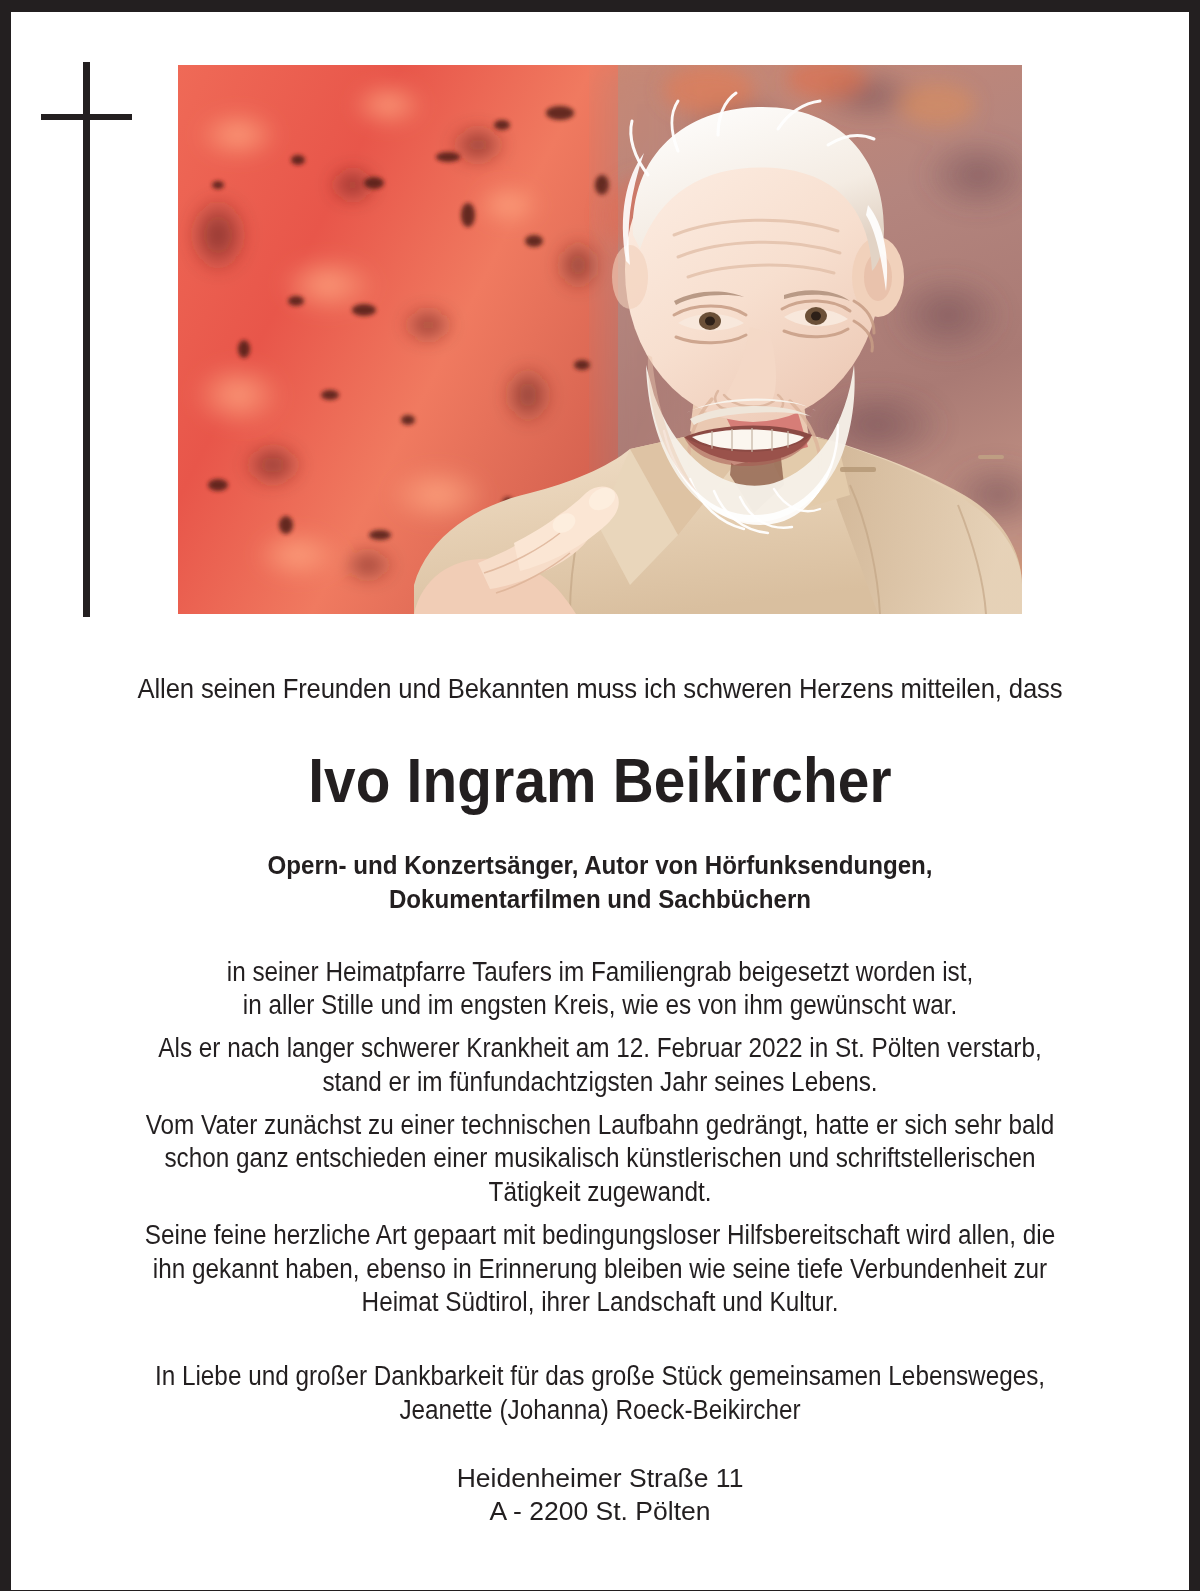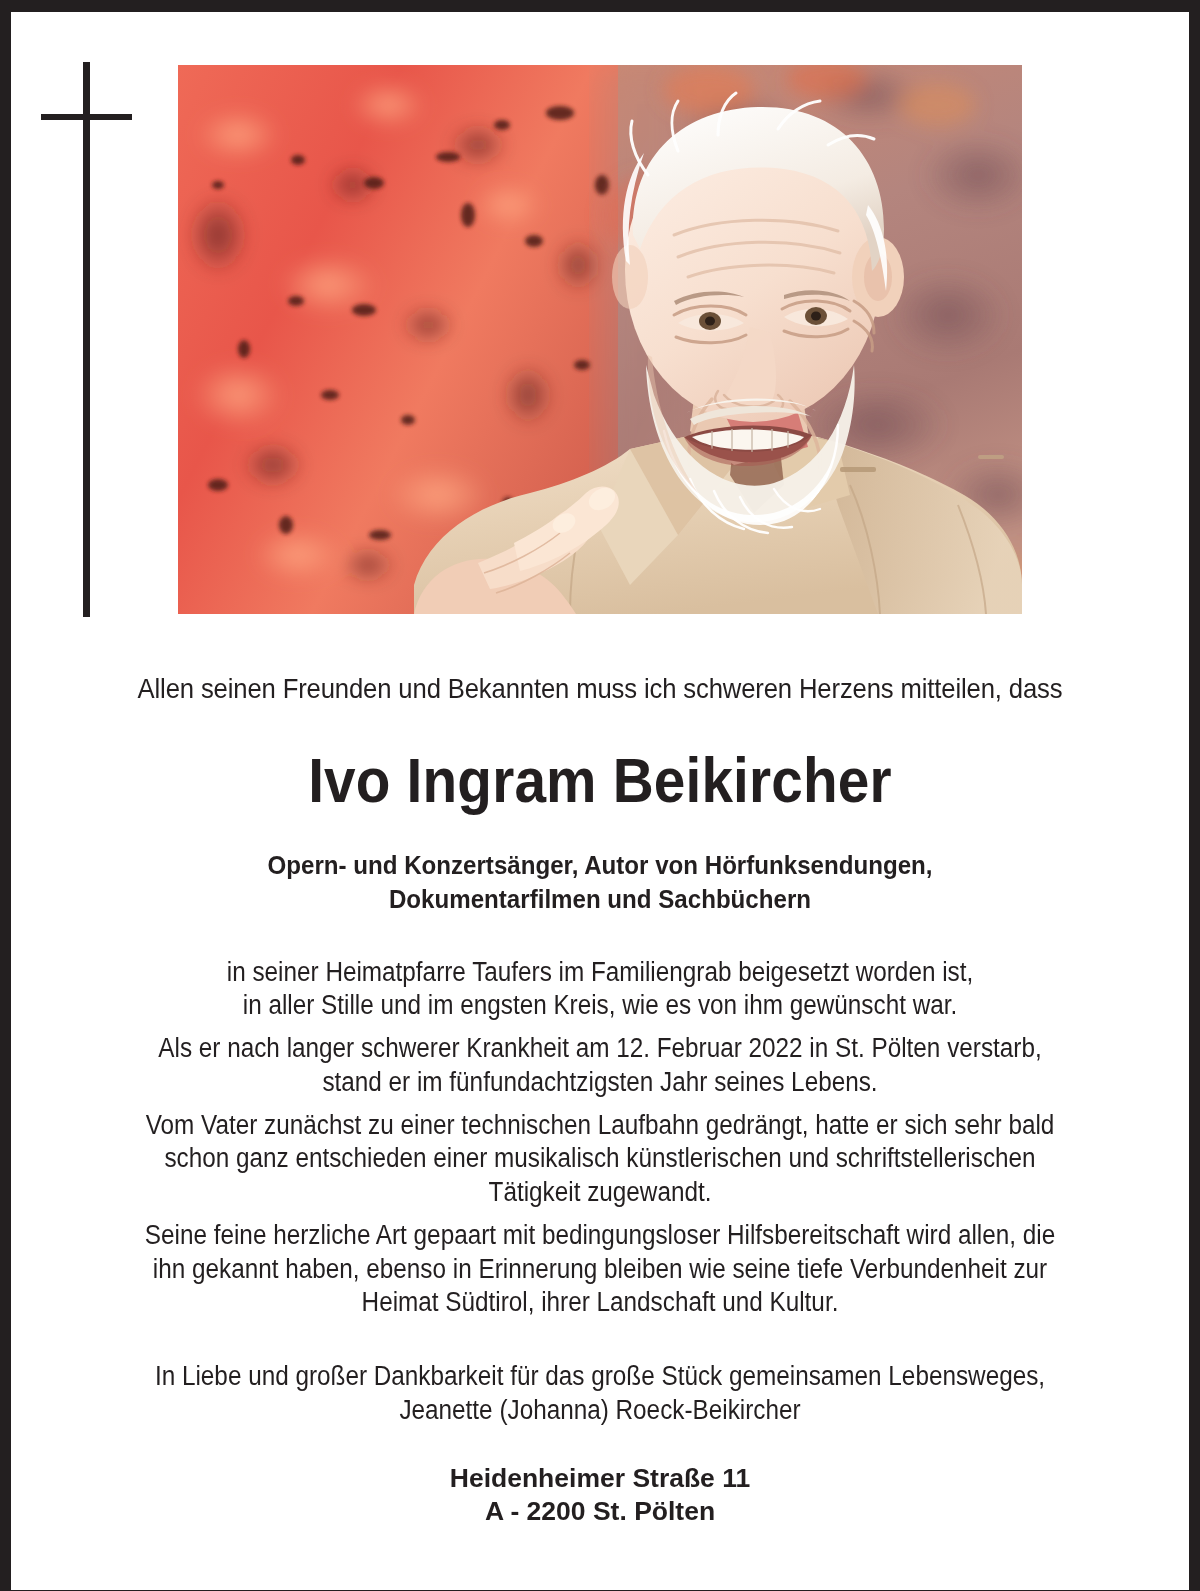--- a/index.html
+++ b/index.html
@@ -122,21 +122,20 @@
   .para.p1 { margin-top: 39px; }
   .para.p2 { margin-top: 9px; }
   .para.p3 { margin-top: 9px; }
   .para.p4 { margin-top: 9px; }
   .para.p5 { margin-top: 40px; }
 
   .address {
     font-size: 26.5px;
     line-height: 1.28;
     margin: 34px 0 0 0;
-    font-weight: bold;
   }
   .address div { white-space: nowrap; }
 </style>
 </head>
 <body>
 
 <div class="notice">
   <div class="notice-inner">
 
     <div class="cross">

